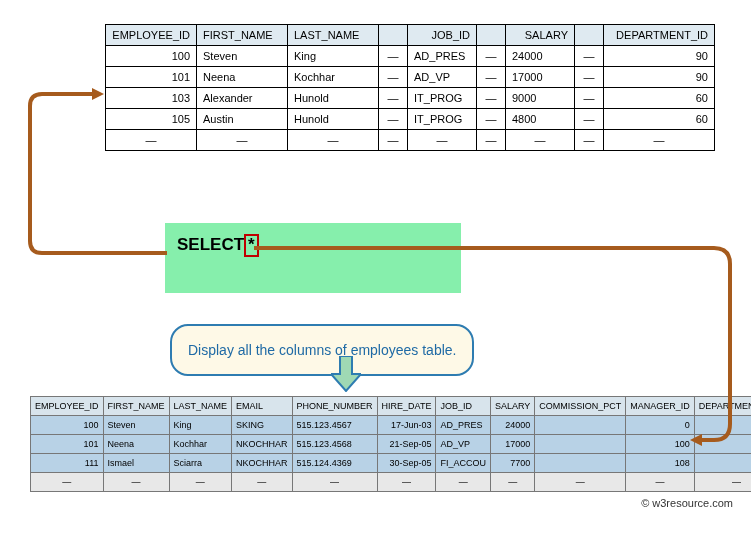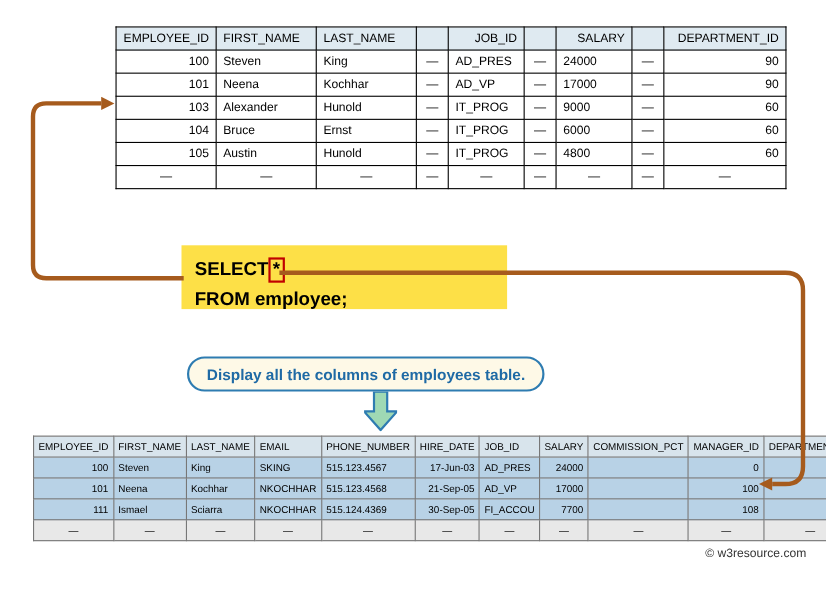--- a/index.html
+++ b/index.html
@@ -35,22 +35,22 @@
   .top-table td { text-align: left; }
   .top-table td.right, .top-table th.right { text-align: right; }
   .top-table .dash { text-align: center; color:#000; }
 
   
   .sql-box {
     position: absolute;
     left: 165px;
     top: 223px;
     width: 296px;
-    height: 58px;
-    background: #fde047;
+    height: 70px;
+    background: #86efac;
     font-family: Arial, sans-serif;
     font-size: 17px;
     font-weight: bold;
     color: #000;
     padding: 8px 12px;
     box-sizing: border-box;
     line-height: 1.6;
   }
   .sql-star-box {
     display: inline-block;
@@ -61,23 +61,23 @@
   }
 
   
   .caption-bubble {
     position: absolute;
     left: 170px;
     top: 324px;
     background: #fef9e7;
     border: 2px solid #2e7cb1;
     border-radius: 18px;
-    padding: 6px 16px;
+    padding: 16px 16px;
     font-size: 14px;
-    font-weight: bold;
+    font-weight: normal;
     color: #1f6aa5;
   }
 
   
   .down-arrow {
     position: absolute;
     left: 331px;
     top: 356px;
   }
   .down-arrow svg { display:block; }
@@ -170,31 +170,20 @@
     <td>Alexander</td>
     <td>Hunold</td>
     <td class="dash">—</td>
     <td>IT_PROG</td>
     <td class="dash">—</td>
     <td>9000</td>
     <td class="dash">—</td>
     <td class="right">60</td>
   </tr>
   <tr>
-    <td class="right">104</td>
-    <td>Bruce</td>
-    <td>Ernst</td>
-    <td class="dash">—</td>
-    <td>IT_PROG</td>
-    <td class="dash">—</td>
-    <td>6000</td>
-    <td class="dash">—</td>
-    <td class="right">60</td>
-  </tr>
-  <tr>
     <td class="right">105</td>
     <td>Austin</td>
     <td>Hunold</td>
     <td class="dash">—</td>
     <td>IT_PROG</td>
     <td class="dash">—</td>
     <td>4800</td>
     <td class="dash">—</td>
     <td class="right">60</td>
   </tr>
@@ -207,21 +196,20 @@
     <td class="dash">—</td>
     <td class="dash">—</td>
     <td class="dash">—</td>
     <td class="dash">—</td>
   </tr>
 </tbody>
   </table>
 
 <div class="sql-box">
   <span>SELECT</span><span class="sql-star-box"><span>*</span></span><br>
-  <span>FROM employee;</span>
 </div>
 
 <div class="caption-bubble">
   <span>Display all the columns of employees table.</span>
 </div>
 
 <div class="down-arrow">
   <svg width="30" height="36">
     <polygon points="9,0 21,0 21,18 30,18 15,35 0,18 9,18" fill="#9fd9b4" stroke="#2e7cb1" stroke-width="2"></polygon>
   </svg>

